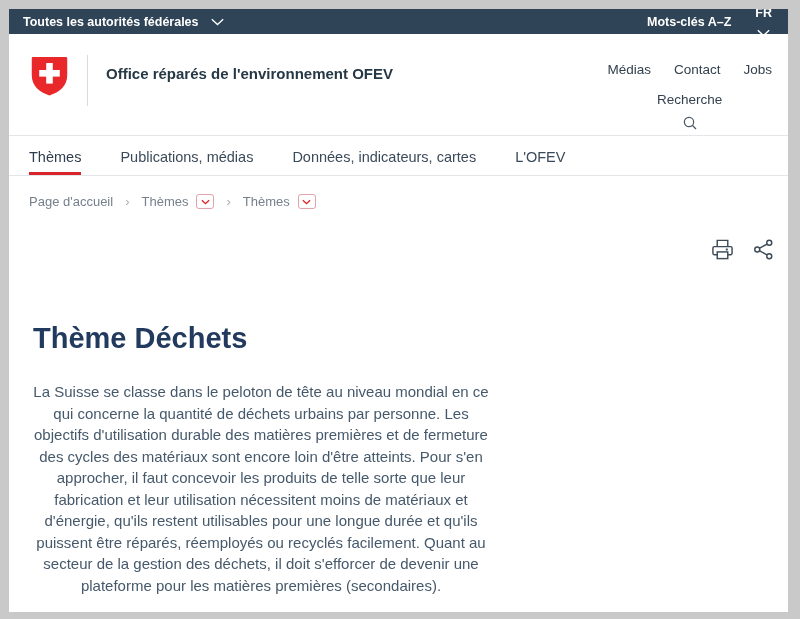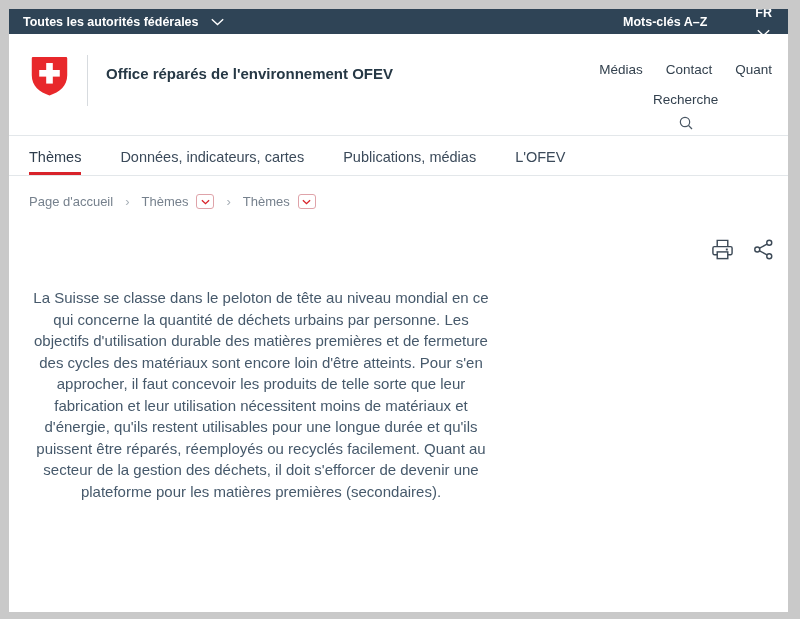--- a/index.html
+++ b/index.html
@@ -23,21 +23,21 @@
     height: 25px;
     background: #2f4456;
     color: #ffffff;
     display: flex;
     align-items: center;
     padding: 0 16px 0 14px;
     font-size: 12.5px;
     font-weight: 700;
   }
   .topbar-left { display: flex; align-items: center; gap: 12px; cursor: pointer; }
-  .topbar-right { margin-left: auto; display: flex; align-items: center; gap: 48px; }
+  .topbar-right { margin-left: auto; display: flex; align-items: center; gap: 24px; }
   .topbar-lang { display: flex; align-items: center; gap: 9px; cursor: pointer; flex-direction: column; }
   .chev svg { display: block; width: 13px; height: 8px; color: #ffffff; }
 
   
   .header { display: flex; align-items: flex-start; padding: 21px 16px 0 21px; height: 101px; }
   .logo svg { display: block; width: 39px; height: 43px; }
   .v-divider { width: 1px; height: 51px; background: #d7dbdf; margin: 0 18px; }
   .org-title { font-size: 15px; font-weight: 700; color: #263845; padding-top: 10px; }
   .header-right { margin-left: auto; padding-top: 7px; }
   .header-links { display: flex; gap: 23px; justify-content: flex-end; font-size: 13.5px; color: #33414e; }
@@ -127,38 +127,38 @@
         <rect x="13.7" y="6.6" width="5.6" height="17.4" fill="#ffffff"></rect>
         <rect x="7.8" y="12.5" width="17.4" height="5.6" fill="#ffffff"></rect>
       </svg>
     </span>
     <span class="v-divider"></span>
     <div class="org-title">Office réparés de l'environnement OFEV</div>
     <div class="header-right">
       <div class="header-links">
         <span>Médias</span>
         <span>Contact</span>
-        <span>Quant</span>
+        <span>Jobs</span>
       </div>
       <div class="search-row">
         <span>Recherche</span>
         <span>
           <svg viewBox="0 0 24 24" fill="none" stroke="currentColor" stroke-width="1.8">
               <circle cx="10.5" cy="10.5" r="7"></circle>
               <line x1="15.8" y1="15.8" x2="21" y2="21"></line>
             </svg>
         </span>
       </div>
     </div>
   </div>
 
   <div class="nav">
     <span class="nav-item active">Thèmes</span>
+    <span class="nav-item">Publications, médias</span>
     <span class="nav-item">Données, indicateurs, cartes</span>
-    <span class="nav-item">Publications, médias</span>
     <span class="nav-item">L'OFEV</span>
   </div>
 
   <div class="breadcrumb">
     <span class="crumb">Page d'accueil</span>
     <span class="crumb-sep">›</span>
     <span class="crumb">Thèmes</span>
     <span class="crumb-badge">
       <svg viewBox="0 0 10 6" fill="none" stroke="#d8232a" stroke-width="1.5">
           <polyline points="1,1 5,4.8 9,1"></polyline>
@@ -187,16 +187,17 @@
         <circle cx="18" cy="5" r="2.6"></circle>
           <circle cx="5.5" cy="12" r="2.6"></circle>
           <circle cx="18" cy="19" r="2.6"></circle>
         <line x1="8" y1="13.4" x2="15.6" y2="17.7"></line>
         <line x1="15.6" y1="6.3" x2="8" y2="10.6"></line>
       </svg>
     </span>
   </div>
 
   <div class="main">
+    <h1 class="page-title">Thème Déchets</h1>
     <p class="lead">La Suisse se classe dans le peloton de tête au niveau mondial en ce qui concerne la quantité de déchets urbains par personne. Les objectifs d'utilisation durable des matières premières et de fermeture des cycles des matériaux sont encore loin d'être atteints. Pour s'en approcher, il faut concevoir les produits de telle sorte que leur fabrication et leur utilisation nécessitent moins de matériaux et d'énergie, qu'ils restent utilisables pour une longue durée et qu'ils puissent être réparés, réemployés ou recyclés facilement. Quant au secteur de la gestion des déchets, il doit s'efforcer de devenir une plateforme pour les matières premières (secondaires).</p>
   </div>
 
 </div>
 
 </body></html>

